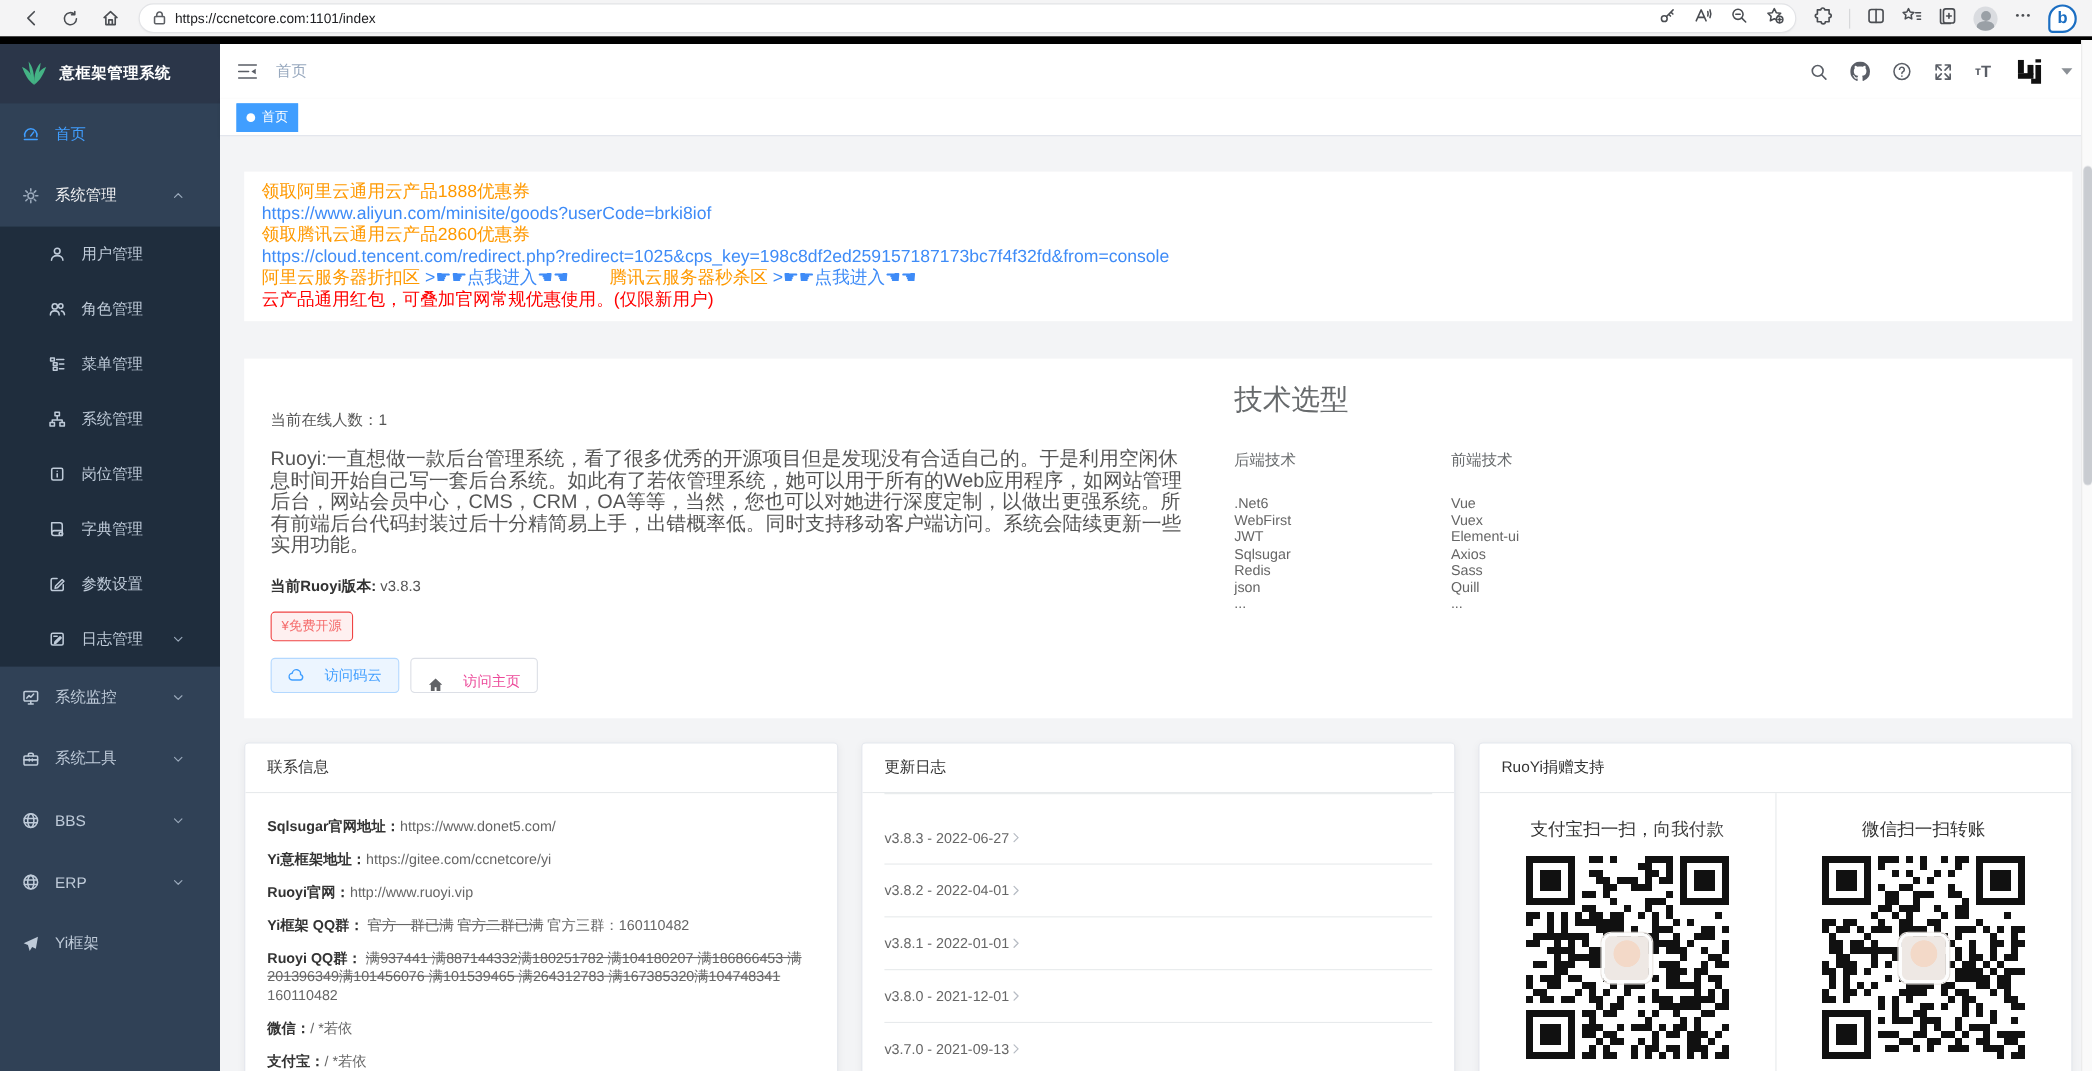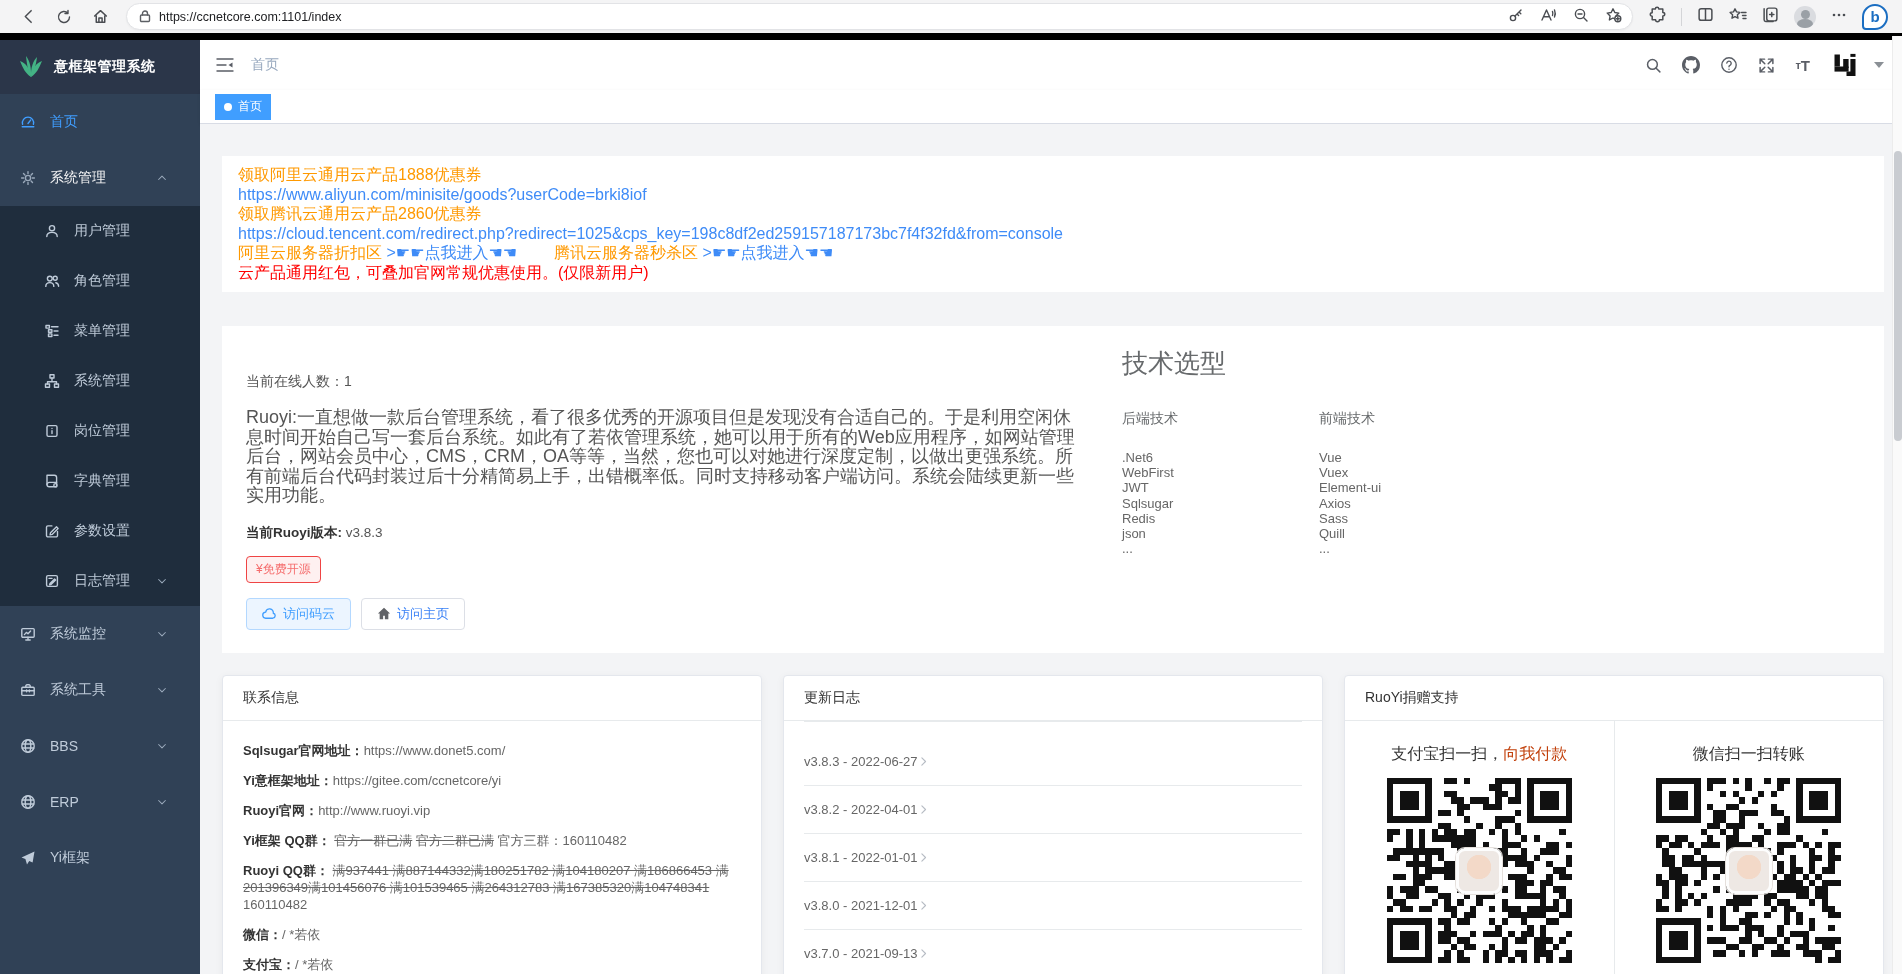--- a/index.html
+++ b/index.html
@@ -63,23 +63,23 @@
 
   .intro-panel { background:#fff; display:flex; height:327px; margin-bottom:22px; }
   .intro-left { width:876px; padding:20px 0 0 24px; flex:0 0 auto; }
   .h-big { font-size:26px; font-weight:400; color:#676a6c; }
   .online { margin-top:27px; font-size:14px; color:#555; }
   .desc { margin-top:17px; font-size:18px; color:#555; line-height:19.5px; width:842px; }
   .verline { margin-top:18px; font-size:13.5px; color:#555; }
   .verline b { color:#333; }
   .badge-free { display:inline-block; margin-top:14px; background:#fef0f0; border:1px solid #ef4444; color:#f56c6c; font-size:12px; padding:4px 9px; border-radius:4px; }
   .btnrow { margin-top:15px; display:flex; gap:10px; }
-  .btn { height:32px; border-radius:4px; font-size:13px; display:inline-flex; align-items:center; gap:6px; padding:0 15px; cursor:pointer; }
+  .btn { height:32px; border-radius:4px; font-size:13px; display:inline-flex; align-items:center; gap:18px; padding:0 15px; cursor:pointer; }
   .btn-blue { background:#ecf5ff; border:1px solid #b3d8ff; color:#409eff; }
-  .btn-plain { background:#fff; border:1px solid #dcdfe6; color:#3b82f6; }
+  .btn-plain { background:#fff; border:1px solid #dcdfe6; color:#ec4899;align-items:flex-end; }
   .intro-right { padding:20px 0 0 24px; }
   .tech-cols { display:flex; margin-top:29px; }
   .tech-col { width:197px; }
   .tech-sub { font-size:14px; color:#676a6c; }
   .tech-list { margin-top:22px; font-size:13px; color:#666; line-height:15.2px; list-style:none; }
 
   .cards-row { display:flex; gap:21px; height:330px; }
   .card { background:#fff; border:1px solid #e4e7ed; border-radius:4px; box-shadow:0 2px 8px rgba(0,0,0,.05); flex:1; overflow:hidden; }
   .card-h { height:45px; display:flex; align-items:center; padding:0 20px; border-bottom:1px solid #e7eaec; font-size:14px; color:#333; }
   .card-b { padding:21px 20px 0; font-size:13px; color:#666; }
@@ -88,21 +88,21 @@
   .strike { text-decoration:line-through; }
 
   .chg-list { padding:16px 0 0; margin:0 20px; border-top:1px solid #e7eaec; list-style:none; }
   .chg-item { height:48px; display:flex; align-items:center; justify-content:flex-start; border-bottom:1px solid #e7eaec; font-size:13px; color:#666; cursor:pointer; }
   .chg-item .arrow { color:#b7bcc4; }
 
   .don-body { display:flex; height:285px; }
   .don-col { flex:1; text-align:center; padding-top:23px; }
   .don-col.first { border-right:1px solid #e7eaec; }
   .don-title { font-size:16px; color:#333; }
-  .don-title .pay-link { color:#c2410c; cursor:pointer; }
+  .don-title .pay-link { color:#404040; cursor:pointer; }
   .qr-wrap { position:relative; width:185px; margin:13px auto 0; }
   .qr { width:185px; height:185px; display:block; }
   .qr-baby { position:absolute; left:50%; top:50%; width:46px; height:46px; transform:translate(-50%,-50%); border-radius:9px; border:3px solid #fdfdfd; background:radial-gradient(circle at 50% 40%, #f3d9c8 0 38%, #eee8e4 40%); box-shadow:0 0 0 1px #e5e0dc; }
 
   
   .pagebar { position:fixed; right:0; top:36px; bottom:0; width:10px; background:#fafafa; border-left:1px solid #ececec; }
   .pagebar .thumb { position:absolute; left:1px; top:115px; width:8px; height:290px; background:#c9ccd1; border-radius:4px; }
 </style>
 </head>
 <body>

